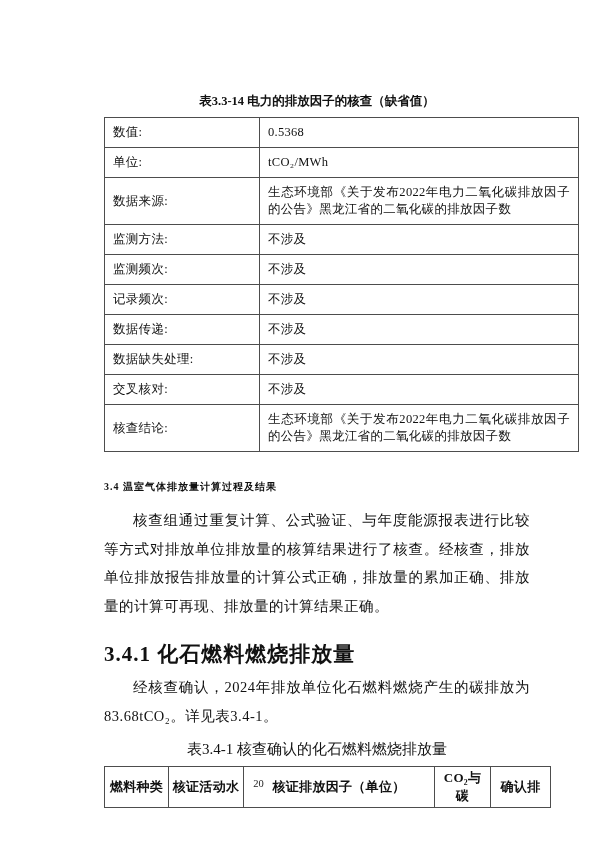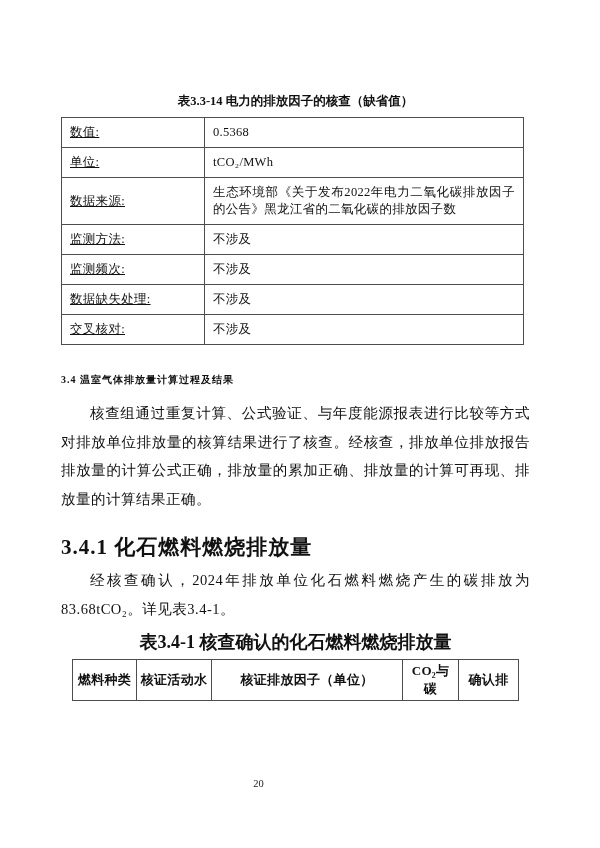--- a/index.html
+++ b/index.html
@@ -6,21 +6,21 @@
   html, body { background: #ffffff; }
   body {
     width: 600px; height: 848px;
     font-family: "Liberation Serif", "DejaVu Serif", serif;
     color: #111111;
   }
   .page {
     position: relative;
     width: 600px; height: 848px;
     background: #ffffff;
-    padding: 93px 70px 0 61px;
+    padding: 93px 70px 0 104px;
     overflow: hidden;
   }
   .tbl-title {
     text-align: center;
     font-weight: 700;
     font-size: 12.5px;
     line-height: 17px;
     color: #111111;
   }
   
@@ -31,21 +31,21 @@
     margin-top: 7px;
   }
   table.kv td {
     border: 1px solid #4d4d4d;
     font-size: 12.5px;
     line-height: 17px;
     vertical-align: middle;
     padding: 6px 8px;
     letter-spacing: 0.3px;
   }
-  table.kv td.lbl { width: 143px; text-decoration: underline; }
+  table.kv td.lbl { width: 155px; }
   table.kv td.val { width: 319px; text-align: justify; }
   
   .h-34 {
     margin-top: 25px;
     font-size: 10px;
     font-weight: 700;
     letter-spacing: 1px;
     line-height: 20px;
   }
   .h-341 {
@@ -59,22 +59,22 @@
     margin-top: 9px;
     font-size: 14.5px;
     line-height: 28.5px;
     text-align: justify;
     text-indent: 2em;
     letter-spacing: 0.5px;
   }
   .tbl2-title {
     margin-top: 11px;
     text-align: center;
-    font-weight: 700;
-    font-size: 18px;
+    font-weight: 400;
+    font-size: 15px;
     line-height: 17px;
   }
   
   table.fuel {
     width: 446px;
     margin: 8px auto 0 auto;
     border-collapse: collapse;
     table-layout: fixed;
   }
   table.fuel th {
@@ -119,26 +119,38 @@
       </tr>
       <tr>
         <td class="lbl">监测方法:</td>
         <td class="val">不涉及</td>
       </tr>
       <tr>
         <td class="lbl">监测频次:</td>
         <td class="val">不涉及</td>
       </tr>
       <tr>
+        <td class="lbl">记录频次:</td>
+        <td class="val">不涉及</td>
+      </tr>
+      <tr>
+        <td class="lbl">数据传递:</td>
+        <td class="val">不涉及</td>
+      </tr>
+      <tr>
         <td class="lbl">数据缺失处理:</td>
         <td class="val">不涉及</td>
       </tr>
       <tr>
         <td class="lbl">交叉核对:</td>
         <td class="val">不涉及</td>
+      </tr>
+      <tr>
+        <td class="lbl">核查结论:</td>
+        <td class="val">生态环境部《关于发布2022年电力二氧化碳排放因子的公告》黑龙江省的二氧化碳的排放因子数</td>
       </tr>
     </tbody>
   </table>
 
   <div class="h-34">3.4 温室气体排放量计算过程及结果</div>
   <p class="body-para">核查组通过重复计算、公式验证、与年度能源报表进行比较等方式对排放单位排放量的核算结果进行了核查。经核查，排放单位排放报告排放量的计算公式正确，排放量的累加正确、排放量的计算可再现、排放量的计算结果正确。</p>
 
   <div class="h-341">3.4.1 化石燃料燃烧排放量</div>
   <p class="body-para">经核查确认，2024年排放单位化石燃料燃烧产生的碳排放为83.68tCO₂。详见表3.4-1。</p>
 

